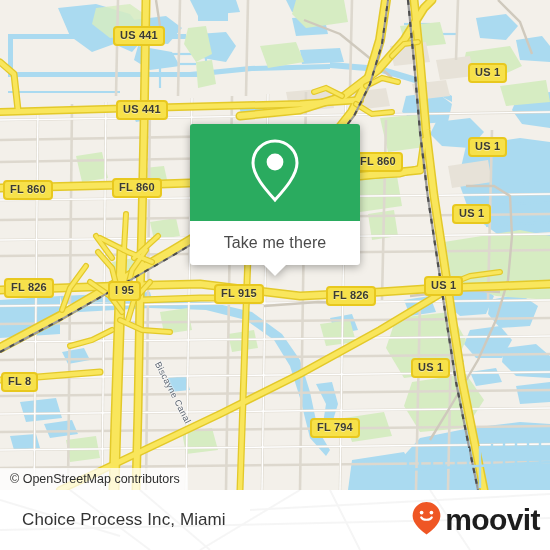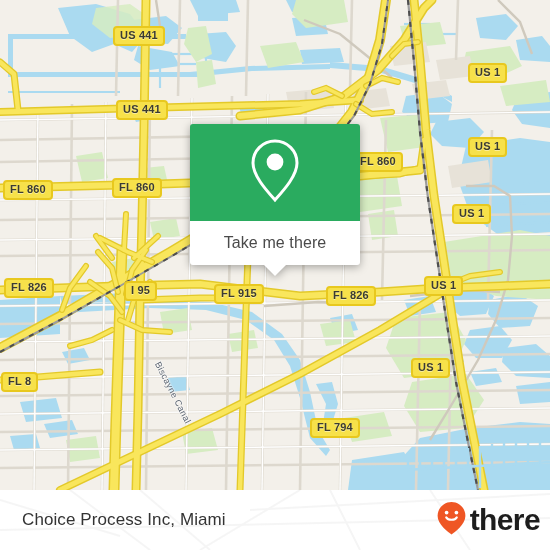--- a/index.html
+++ b/index.html
@@ -443,21 +443,21 @@
     <div id="shields">
         <div class="shield" style="left: 113px; top: 26px;">US 441</div>
         <div class="shield" style="left: 116px; top: 100px;">US 441</div>
         <div class="shield" style="left: 3px; top: 180px;">FL 860</div>
         <div class="shield" style="left: 112px; top: 178px;">FL 860</div>
         <div class="shield" style="left: 353px; top: 152px;">FL 860</div>
         <div class="shield" style="left: 468px; top: 63px;">US 1</div>
         <div class="shield" style="left: 468px; top: 137px;">US 1</div>
         <div class="shield" style="left: 452px; top: 204px;">US 1</div>
         <div class="shield" style="left: 4px; top: 278px;">FL 826</div>
-        <div class="shield" style="left: 124px; top: 281px;">I 95</div>
+        <div class="shield" style="left: 108px; top: 281px;">I 95</div>
         <div class="shield" style="left: 214px; top: 284px;">FL 915</div>
         <div class="shield" style="left: 326px; top: 286px;">FL 826</div>
         <div class="shield" style="left: 424px; top: 276px;">US 1</div>
         <div class="shield" style="left: 1px; top: 372px;">FL 8</div>
         <div class="shield" style="left: 411px; top: 358px;">US 1</div>
         <div class="shield" style="left: 310px; top: 418px;">FL 794</div>
       </div>
   </div>
 
   <div id="popup">
@@ -468,20 +468,23 @@
           <circle cx="26" cy="24" r="8.4" fill="#ffffff"></circle>
         </svg>
       </span>
     </div>
     <div id="popup-bottom">
       <span id="popup-label">Take me there</span>
     </div>
     <div id="popup-tail"></div>
   </div>
 
+  <div id="attribution">
+    <span>© OpenStreetMap contributors</span>
+  </div>
 
   <div id="footer">
     <svg id="footer-bg" width="550" height="60" viewBox="0 0 550 60">
       <g fill="none" stroke="#8a8a8a" stroke-width="2">
         <path d="M0 10 L120 46"></path>
         <path d="M70 0 L150 60"></path>
         <path d="M140 0 L210 60"></path>
         <path d="M200 60 L300 0"></path>
         <path d="M330 0 L360 60"></path>
         <path d="M250 20 L550 4"></path>
@@ -492,17 +495,17 @@
     <div id="footer-title">Choice Process Inc, Miami</div>
     <div id="brand">
       <span>
         <svg width="31" height="34" viewBox="0 0 31 34" xmlns="http://www.w3.org/2000/svg">
           <path d="M15.5 1 C7.8 1 1.6 7.2 1.6 14.9 C1.6 23.2 12 31 15.5 33.4 C19 31 29.4 23.2 29.4 14.9 C29.4 7.2 23.2 1 15.5 1 Z" fill="#ef5624"></path>
           <circle cx="10.6" cy="11.6" r="1.85" fill="#ffffff"></circle>
           <circle cx="20.4" cy="11.6" r="1.85" fill="#ffffff"></circle>
           <path d="M10.2 16.4 C12.1 19.6 18.9 19.6 20.8 16.4" fill="none" stroke="#ffffff" stroke-width="2.1" stroke-linecap="round"></path>
         </svg>
       </span>
-      <span id="brand-word">there</span>
+      <span id="brand-word">moovit</span>
     </div>
   </div>
 
 </div>
 
 </body></html>

